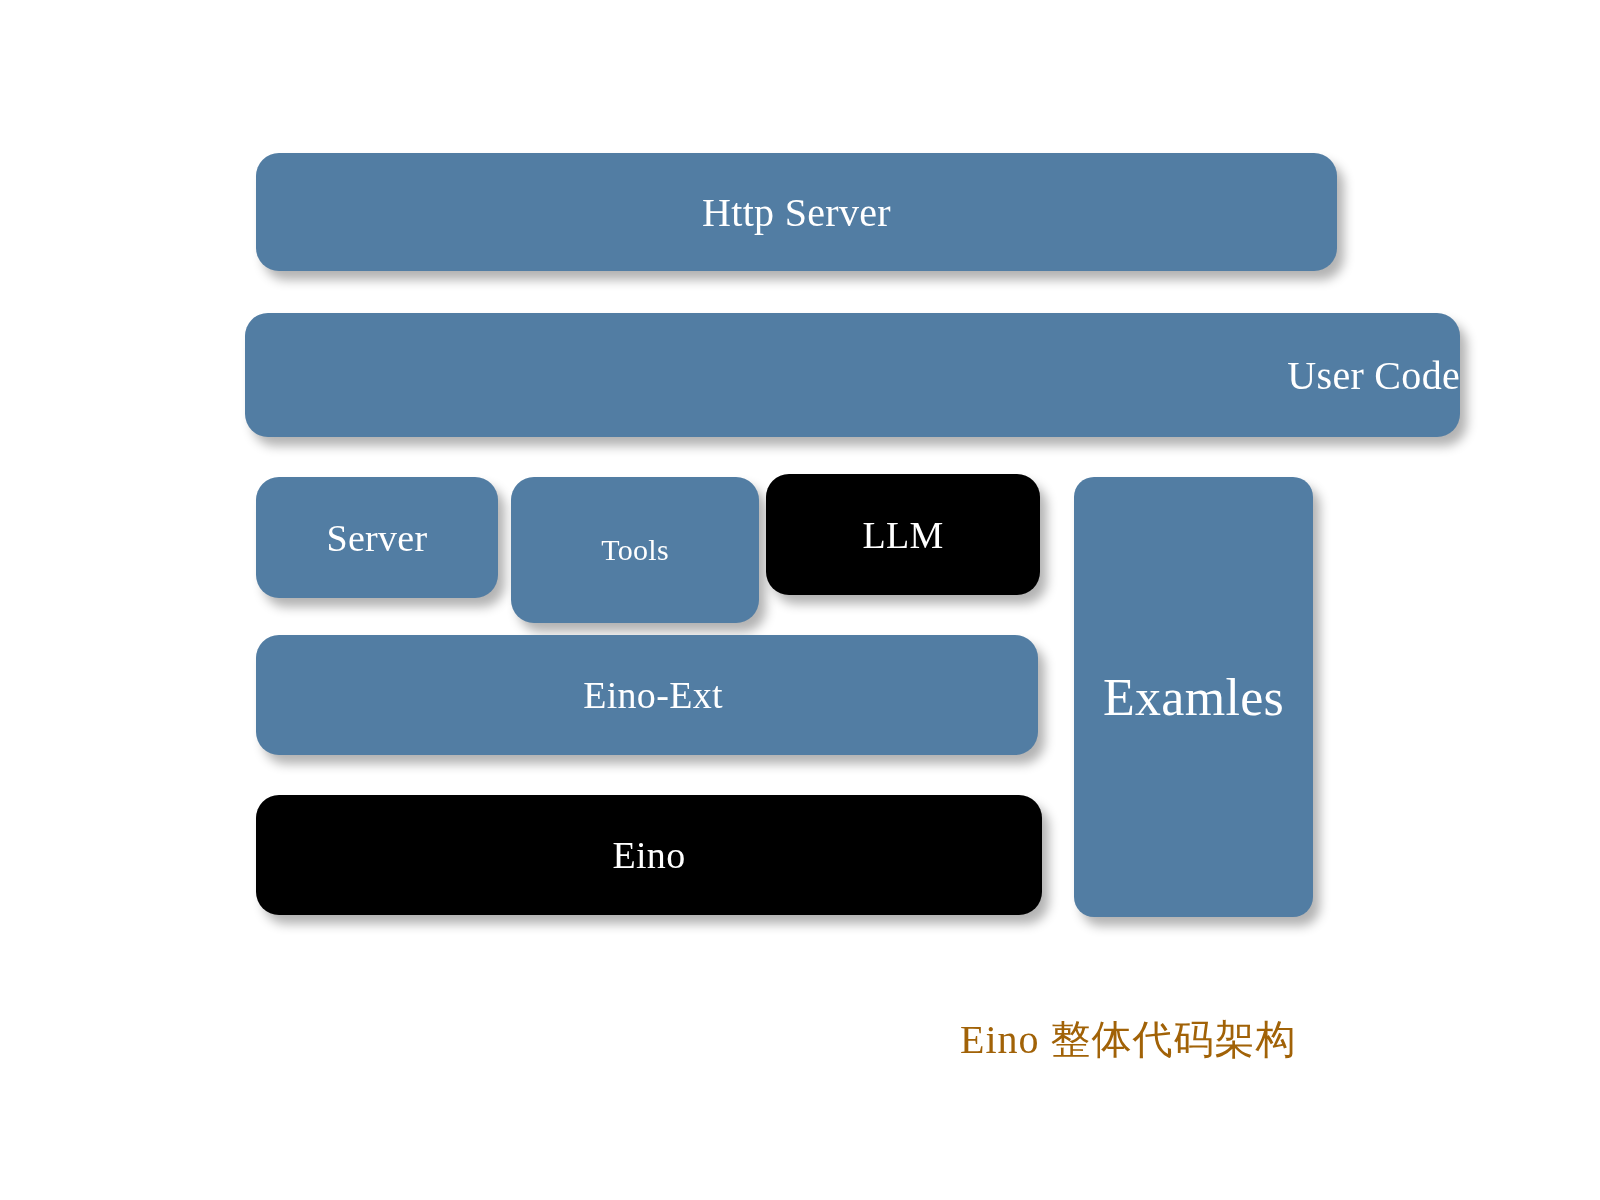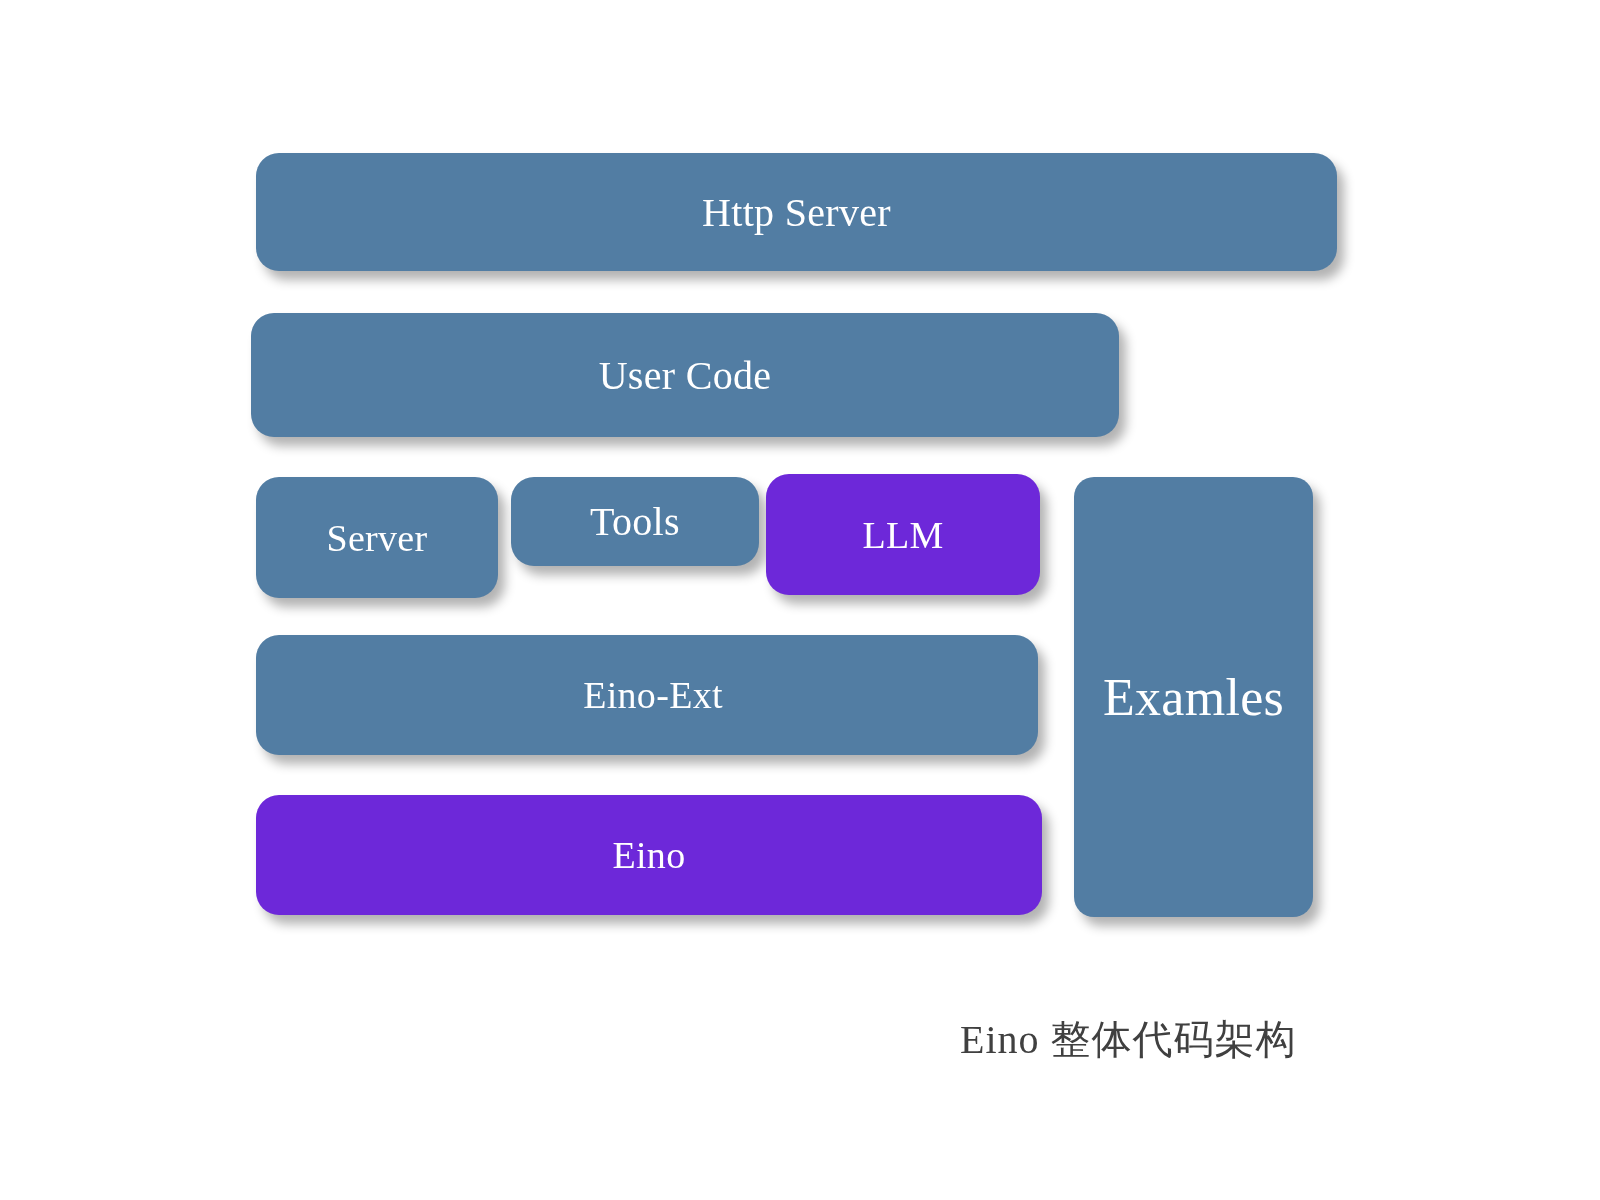--- a/index.html
+++ b/index.html
@@ -35,46 +35,47 @@
     color: #ffffff;
     font-family: "Liberation Serif", "DejaVu Serif", serif;
     font-weight: 400;
     letter-spacing: 0.3px;
     text-align: center;
     box-shadow: 7px 9px 11px rgba(0, 0, 0, 0.30);
     -webkit-font-smoothing: antialiased;
   }
 
   .node.blue  { background-color: #527DA3; }
-  .node.orange{ background-color: #6d28d9; }
+  .node.orange{ background-color: #000000; }
 
   
   #node-http-server {
     left: 256px;  top: 153px;
     width: 1081px; height: 118px;
     font-size: 40px;
   }
 
   
   #node-user-code {
-    left: 251px;  top: 313px;
-    width: 868px; height: 124px;
+    left: 245px;  top: 313px;
+    width: 1215px; height: 124px;
     font-size: 40px;
+    justify-content: flex-end;
   }
 
   
   #node-agent {
     left: 256px;  top: 477px;
     width: 242px; height: 121px;
     font-size: 38px;
   }
   #node-tools {
     left: 511px;  top: 477px;
-    width: 248px; height: 89px;
-    font-size: 40px;
+    width: 248px; height: 146px;
+    font-size: 30px;
   }
   #node-llm {
     left: 766px;  top: 474px;
     width: 274px; height: 121px;
     font-size: 38px;
   }
 
   
   #node-examples {
     left: 1074px; top: 477px;
@@ -98,21 +99,21 @@
     font-size: 38px;
   }
 
   
   #diagram-caption {
     position: absolute;
     left: 960px;
     top: 1012px;
     width: 380px;
     text-align: left;
-    color: #404040;
+    color: #a16207;
     font-size: 40px;
     font-family: "Liberation Serif", "DejaVu Serif", serif;
     letter-spacing: 1px;
     white-space: nowrap;
   }
 </style>
 </head>
 <body>
 
 <div id="diagram-canvas">

